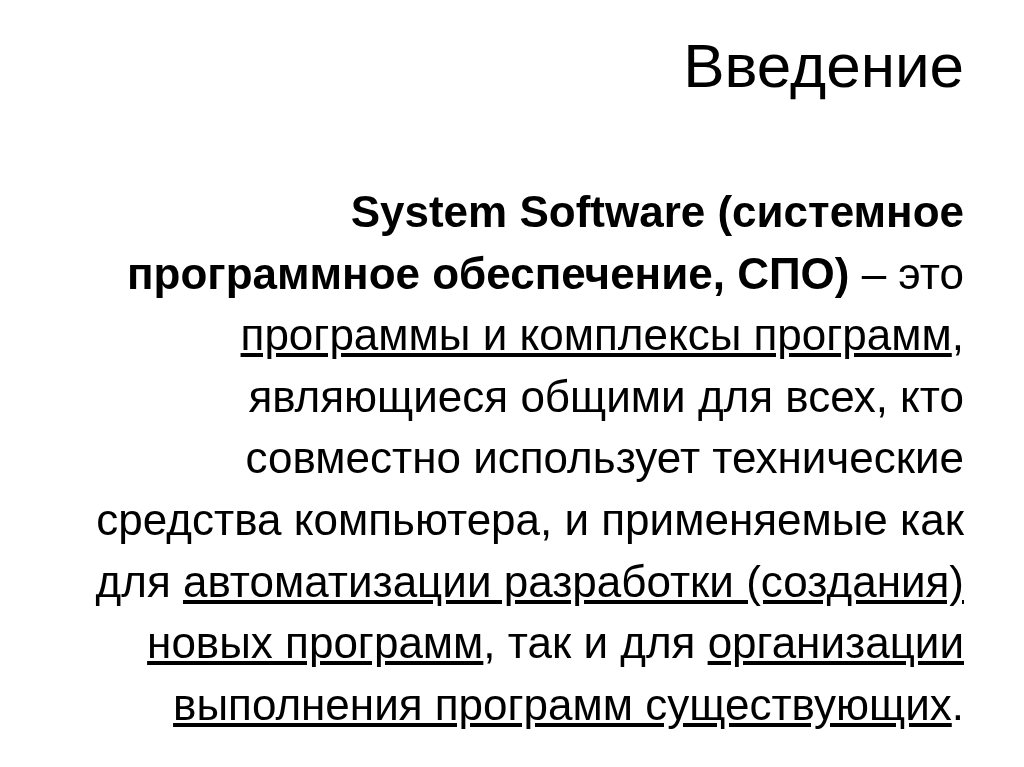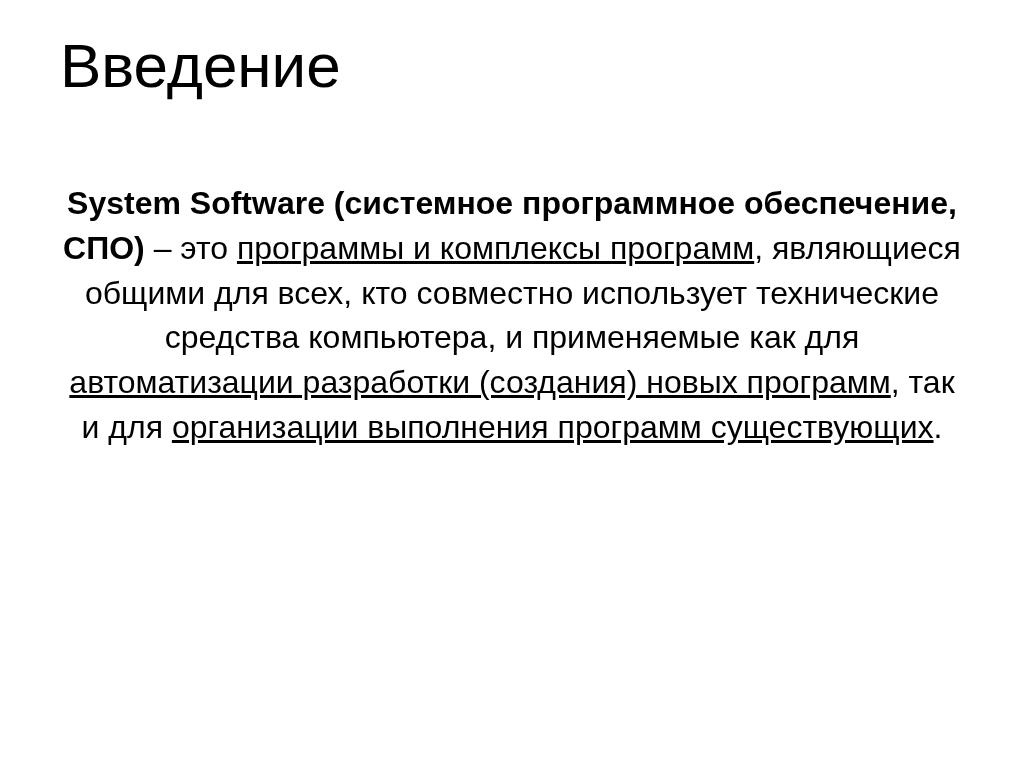--- a/index.html
+++ b/index.html
@@ -9,30 +9,30 @@
     }
     body {
       width: 1024px;
       height: 767px;
       background: #ffffff;
       font-family: Arial, Helvetica, sans-serif;
       color: #000000;
       padding: 20px 60px 40px 60px;
     }
     .title {
-      text-align: left;
+      text-align: right;
       font-size: 62px;
       font-weight: normal;
       margin-bottom: 80px;
       margin-top: 10px;
     }
     .body-text {
-      font-size: 32px;
+      font-size: 44px;
       line-height: 1.4;
-      text-align: center;
+      text-align: right;
     }
     .bold {
       font-weight: bold;
     }
     .underline {
       text-decoration: underline;
     }
   </style>
 </head>
 <body>

